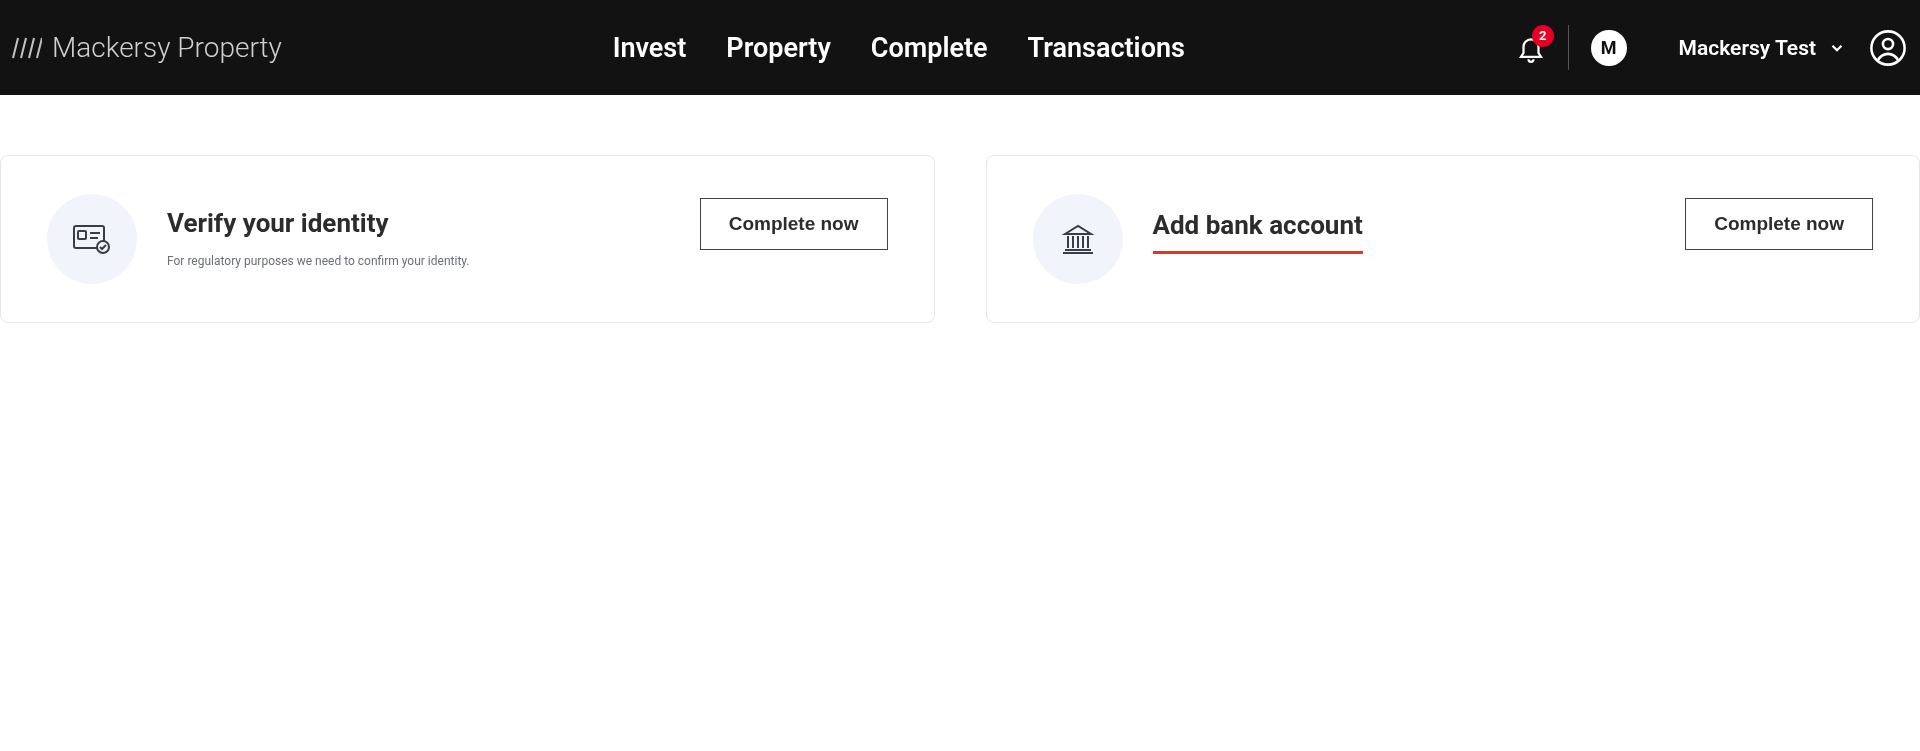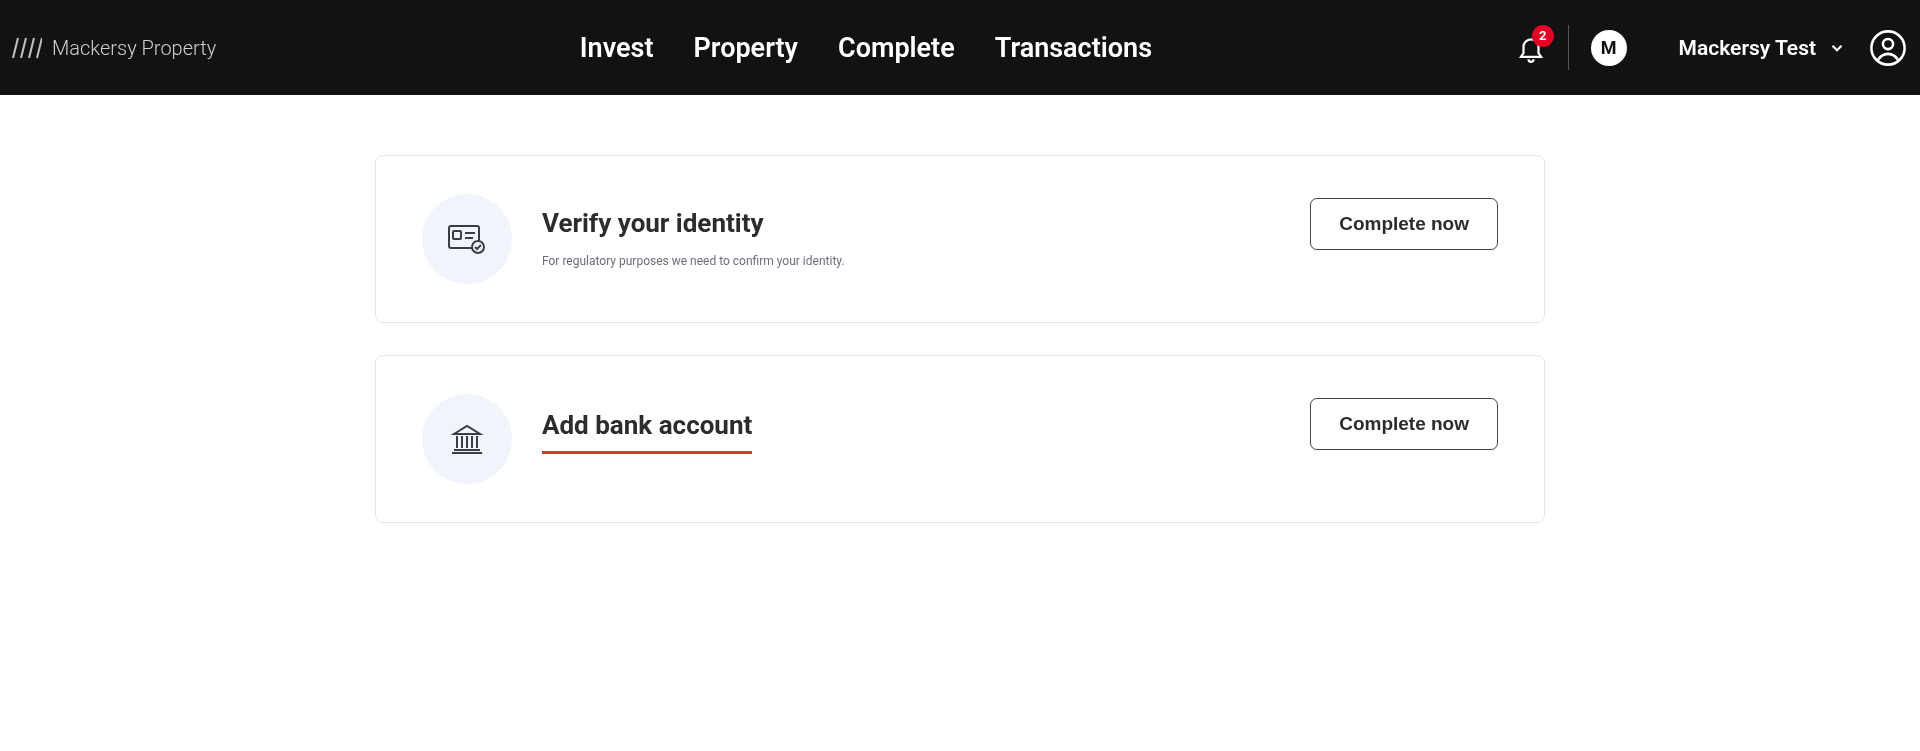--- a/index.html
+++ b/index.html
@@ -18,21 +18,21 @@
       display: flex;
       align-items: center;
       padding: 0 12px 0 12px;
       color: #fff;
     }
     .logo-area {
       display: flex;
       align-items: center;
       gap: 10px;
       color: #cfcfcf;
-      font-size: 20px;
+      font-size: 28px;
       font-weight: 300;
     }
     .logo-mark {
       display: inline-flex;
     }
     .nav {
       display: flex;
       gap: 40px;
       margin-left: auto;
       margin-right: auto;
@@ -101,23 +101,23 @@
       width: 40px;
       height: 40px;
       display: inline-flex;
       align-items: center;
       justify-content: center;
       cursor: pointer;
     }
     .main {
       padding: 60px 0 80px 0;
       display: flex;
-      flex-direction: column;
-      align-items: center;
-      gap: 32px;
+      flex-direction: row;
+      align-items: center;
+      gap: 51px;
     }
     .card {
       width: 1170px;
       border: 1px solid #e4e6ea;
       border-radius: 8px;
       padding: 38px 46px;
       display: flex;
       align-items: center;
       gap: 30px;
     }
@@ -156,21 +156,21 @@
       align-self: flex-start;
       margin-top: 4px;
     }
     .btn-outline {
       border: 1.5px solid #444;
       background: #fff;
       color: #2c2c2c;
       font-size: 19px;
       font-weight: 600;
       padding: 14px 28px;
-      border-radius: 7px;
+      border-radius: 0;
       cursor: pointer;
     }
   </style>
 </head>
 <body>
 
 <header class="header">
   <div class="logo-area">
     <span class="logo-mark">
       <svg width="30" height="22" viewBox="0 0 30 22" fill="none">

